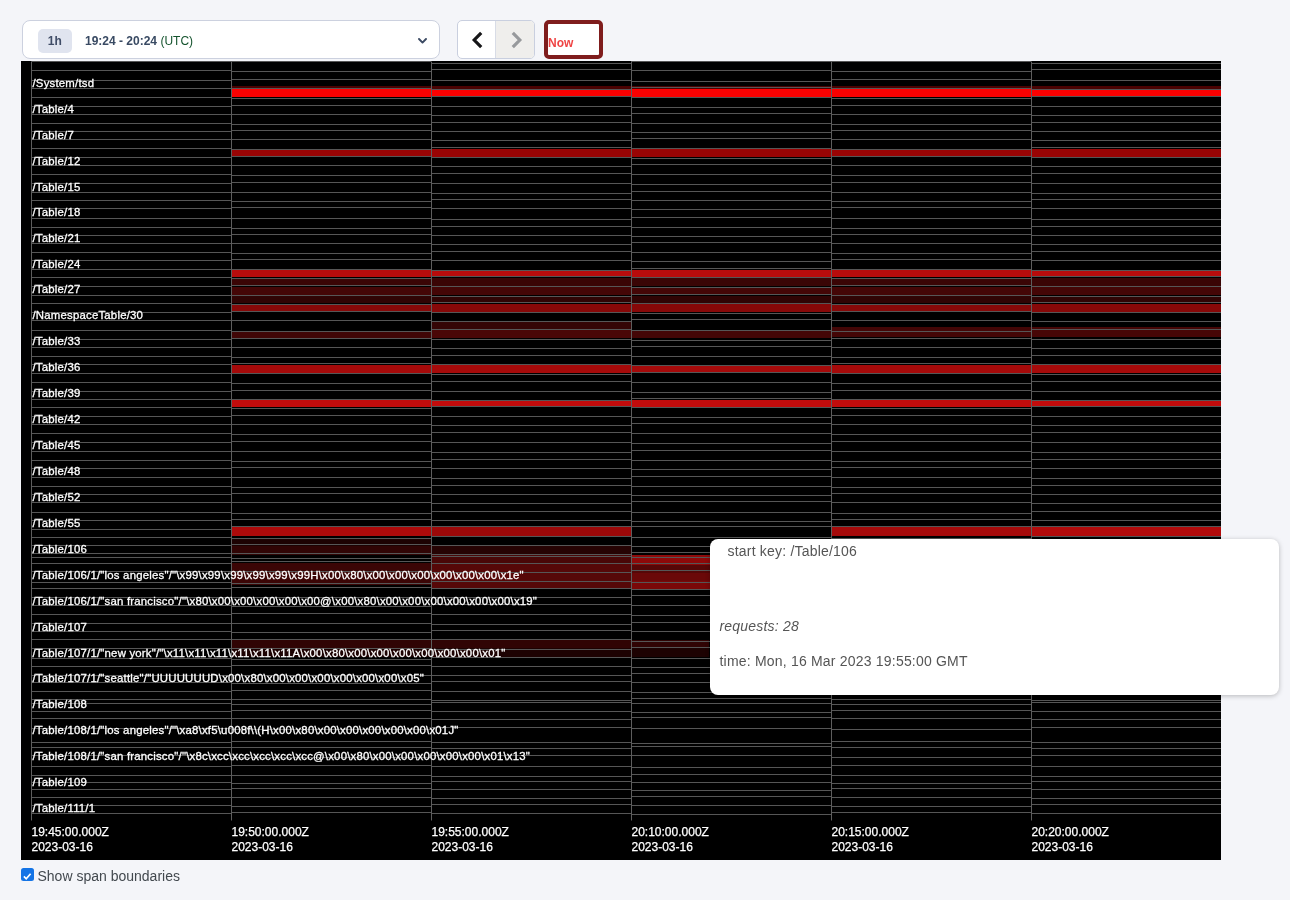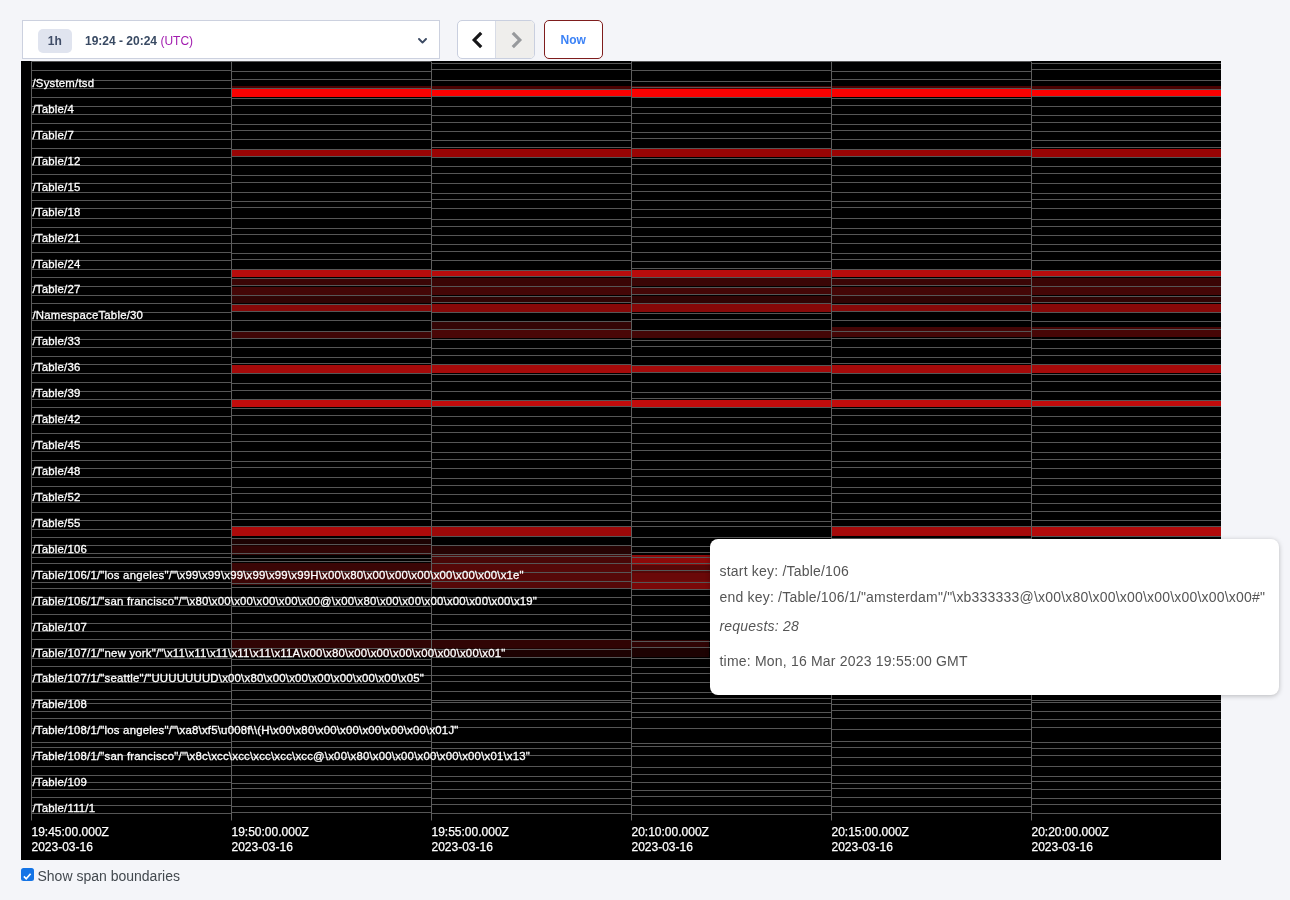--- a/index.html
+++ b/index.html
@@ -1,32 +1,32 @@
 <!DOCTYPE html>
 <html><head>
 <meta charset="utf-8">
 <style>
 * { margin:0; padding:0; box-sizing:border-box; }
 html,body { width:1290px; height:900px; background:#f4f5f9;
   font-family:"Liberation Sans", sans-serif; position:relative; overflow:hidden; }
 .abs { position:absolute; }
 .tsel { left:22px; top:19.5px; width:418px; height:39.5px; background:#fff;
-  border:1px solid #ccd1df; border-radius:0;text-decoration:underline; }
+  border:1px solid #ccd1df; border-radius:8px;text-decoration:underline; }
 .badge { left:36.5px; top:27.5px; width:34.5px; height:24.5px; background:#e0e4ef;
   border-radius:5px; color:#404d67; font-weight:bold; font-size:12px; line-height:24.5px;
   text-align:center; }
 .trange { left:84px; top:32.5px; font-size:12px; font-weight:bold; color:#394a63; }
-.trange span { font-weight:normal; color:#a21caf; }
+.trange span { font-weight:normal; color:#14532d; }
 .grp { left:457px; top:19.5px; width:77.5px; height:39.5px; background:#fff;
   border:1px solid #c9cfdf; border-radius:5px; overflow:hidden; }
 .grpR { position:absolute; right:0; top:0; width:38.5px; height:100%;
   background:#efeeec; border-left:1px solid #d8dce6; }
 .nowb { left:544px; top:19.5px; width:58.5px; height:39.5px; background:#fff;
-  border:1px solid #7f1d1d; border-radius:5px; color:#3b82f6; font-weight:bold;
-  font-size:12px; line-height:38px; text-align:center; }
+  border:4px solid #7f1d1d; border-radius:5px; color:#ef4444; font-weight:bold;
+  font-size:12px; line-height:38px; }
 .tooltip { left:709.5px; top:539px; width:569.5px; height:156px; background:#fff;
   border-radius:8px; box-shadow:0 1px 5px rgba(0,0,0,0.25); z-index:5; }
 .tl { position:absolute; left:10px; font-size:14px; letter-spacing:0.2px; color:#555; white-space:nowrap; }
 .cbx { left:21px; top:868px; width:12.5px; height:12.5px; background:#1474e6;
   border-radius:2.5px; }
 .cblabel { left:37.5px; top:867.5px; font-size:14px; color:#42484e; }
 </style>
 </head>
 <body>
 <div class="abs tsel">
@@ -123,22 +123,21 @@
 <text x="410.5" y="774.5" font-size="12px" fill="#fff" stroke="#fff" stroke-width="0.25">19:55:00.000Z</text>
 <text x="410.5" y="789.5" font-size="12px" fill="#fff" stroke="#fff" stroke-width="0.25">2023-03-16</text>
 <text x="610.5" y="774.5" font-size="12px" fill="#fff" stroke="#fff" stroke-width="0.25">20:10:00.000Z</text>
 <text x="610.5" y="789.5" font-size="12px" fill="#fff" stroke="#fff" stroke-width="0.25">2023-03-16</text>
 <text x="810.5" y="774.5" font-size="12px" fill="#fff" stroke="#fff" stroke-width="0.25">20:15:00.000Z</text>
 <text x="810.5" y="789.5" font-size="12px" fill="#fff" stroke="#fff" stroke-width="0.25">2023-03-16</text>
 <text x="1010.5" y="774.5" font-size="12px" fill="#fff" stroke="#fff" stroke-width="0.25">20:20:00.000Z</text>
 <text x="1010.5" y="789.5" font-size="12px" fill="#fff" stroke="#fff" stroke-width="0.25">2023-03-16</text>
 </svg>
 <div class="abs tooltip">
-  <div class="tl" style="top:24px;">start key: /Table/106</div>
-  <div class="tl" style="top:49.5px;">end key: /Table/106/1/"amsterdam"/"\xb333333@\x00\x80\x00\x00\x00\x00\x00\x00#"</div>
+  <div class="tl" style="top:4px;margin-left:8px;">start key: /Table/106</div>
   <div class="tl" style="top:79.20000000000005px;font-style:italic;">requests: 28</div>
   <div class="tl" style="top:114.0px;">time: Mon, 16 Mar 2023 19:55:00 GMT</div>
 </div>
 <div class="abs cbx">
   <svg width="12.5" height="12.5" viewBox="0 0 13 13">
     <path d="M3 6.7 L5.4 9.1 L10 3.9" stroke="#fff" stroke-width="1.8" fill="none"></path>
   </svg>
 </div>
 <div class="abs cblabel">Show span boundaries</div>
 

